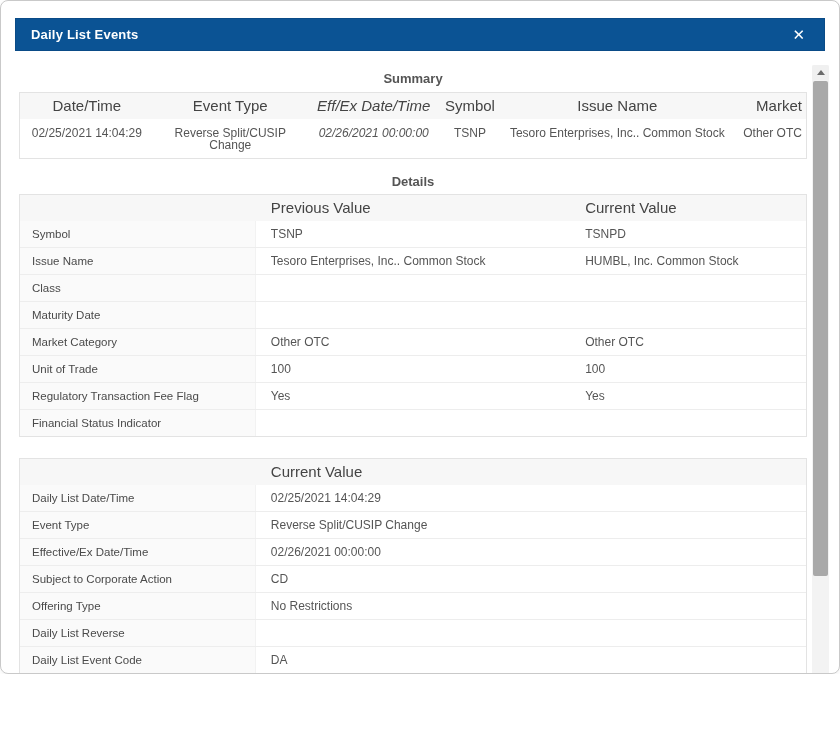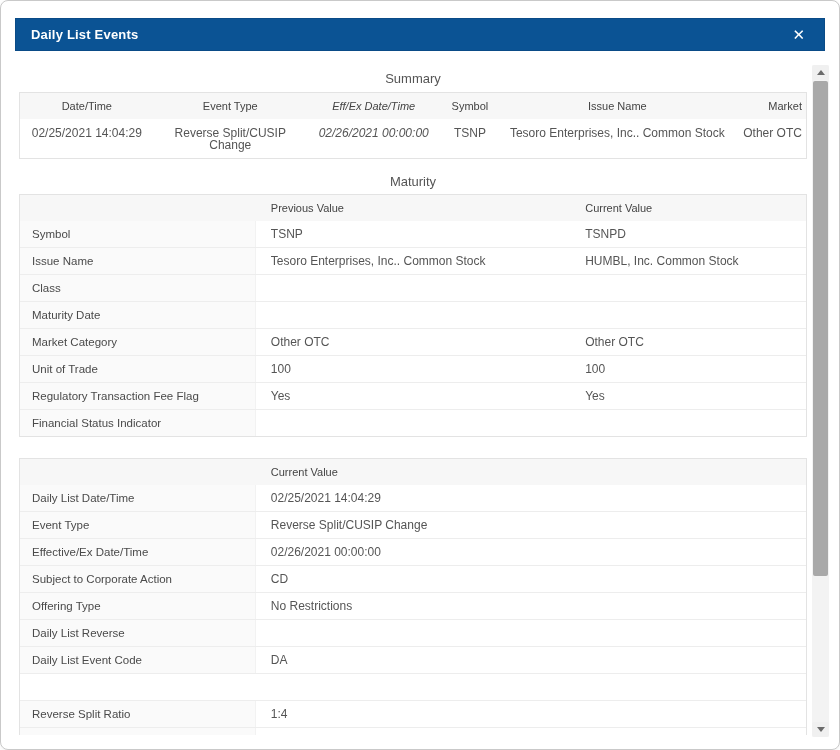--- a/index.html
+++ b/index.html
@@ -1,42 +1,42 @@
 <!DOCTYPE html>
 <html><head>
 <meta charset="utf-8">
 <style>
   html,body { margin:0; padding:0; background:#fff; font-family:"Liberation Sans", sans-serif; }
   .modal {
-    position:relative; width:840px; height:750px; box-sizing:border-box;
+    position:relative; width:840px; height:674px; box-sizing:border-box;
     border:1px solid #c9c9c9; border-radius:8px; background:#fff; overflow:hidden;
     box-shadow:0 1px 4px rgba(0,0,0,.06);
   }
   .modal-header {
     position:absolute; left:14px; right:14px; top:17px; height:33px; box-sizing:border-box;
     background:#0B5394; border:1px solid #0A4B87;
     display:flex; align-items:center; justify-content:space-between; padding:0 15px;
   }
   .modal-title { color:#fff; font-size:13px; font-weight:700; letter-spacing:.2px; }
   .close-x { color:#fff; font-size:15px; line-height:15px; cursor:pointer; font-weight:400; padding:2px 4px; }
 
   .content { position:absolute; top:60px; left:0; width:824px; height:674px; overflow:hidden; }
 
-  .section-title { width:788px; margin-left:18px; text-align:center; font-size:13px; line-height:16px; color:#555; }
+  .section-title { width:788px; margin-left:18px; text-align:center; font-size:13px; line-height:16px; color:#555;font-weight:bold; }
   .st-summary { margin-top:10px; margin-bottom:5px; }
   .st-details { margin-top:15px; margin-bottom:4px; }
 
   .tbl { width:788px; margin-left:18px; border:1px solid #e3e3e3; box-sizing:border-box; font-size:12px; color:#555; background:#fff; }
   .tbl2 { margin-top:21px; }
   .row { display:flex; min-height:26px; border-top:1px solid #ededed; align-items:stretch; }
   .row:first-child { border-top:none; }
   .row.head { background:#f7f7f7; }
   .row.data-sum { min-height:28px; }
   .cell { box-sizing:border-box; line-height:12px; padding:7px 4px; }
-  .head .cell { color:#444; font-size:11px; }
+  .head .cell { color:#444; font-size:15px; }
 
   
   .sum .cell { text-align:center; }
   .sum .c0 { width:17%; }
   .sum .c1 { width:19.5%; }
   .sum .c2 { width:17%;font-style:italic; }
   .sum .c3 { width:7.5%; }
   .sum .c4 { width:30%; }
   .sum .c5 { width:9%;text-align:right; }
   .sum .row.data-sum .cell { padding-top:8px; }
@@ -86,21 +86,21 @@
             <div class="cell c0">02/25/2021 14:04:29</div>
             <div class="cell c1">Reverse Split/CUSIP Change</div>
             <div class="cell c2">02/26/2021 00:00:00</div>
             <div class="cell c3">TSNP</div>
             <div class="cell c4">Tesoro Enterprises, Inc.. Common Stock</div>
             <div class="cell c5">Other OTC</div>
           </div>
         </div>
     </div>
 
-    <div class="section-title st-details">Maturity</div>
+    <div class="section-title st-details">Details</div>
 
     <div class="tbl">
       <div class="row head">
         <div class="cell lbl"></div>
         <div class="cell val prev">Previous Value</div>
         <div class="cell val curr">Current Value</div>
       </div>
       <div id="comparison-body">
           <div class="row">
             <div class="cell lbl">Symbol</div>

